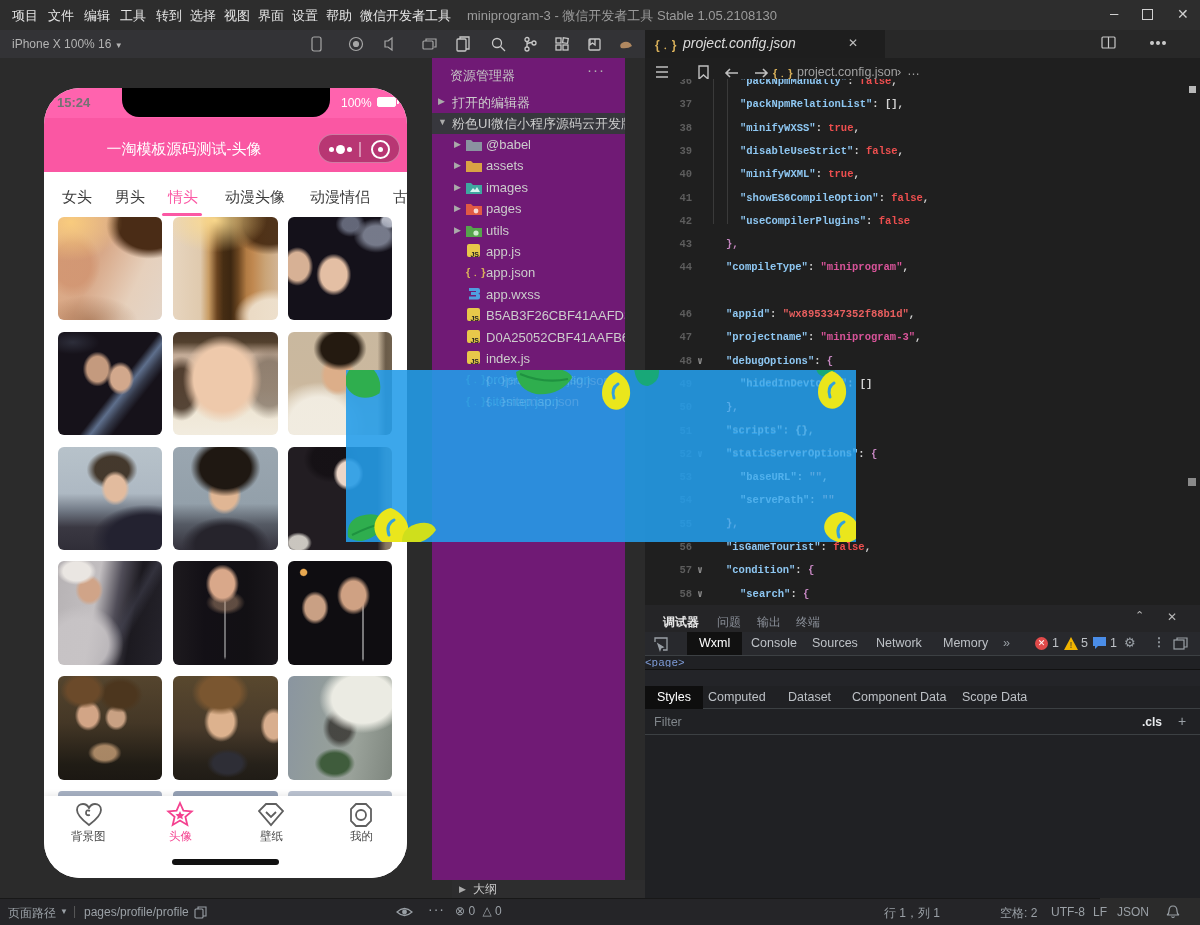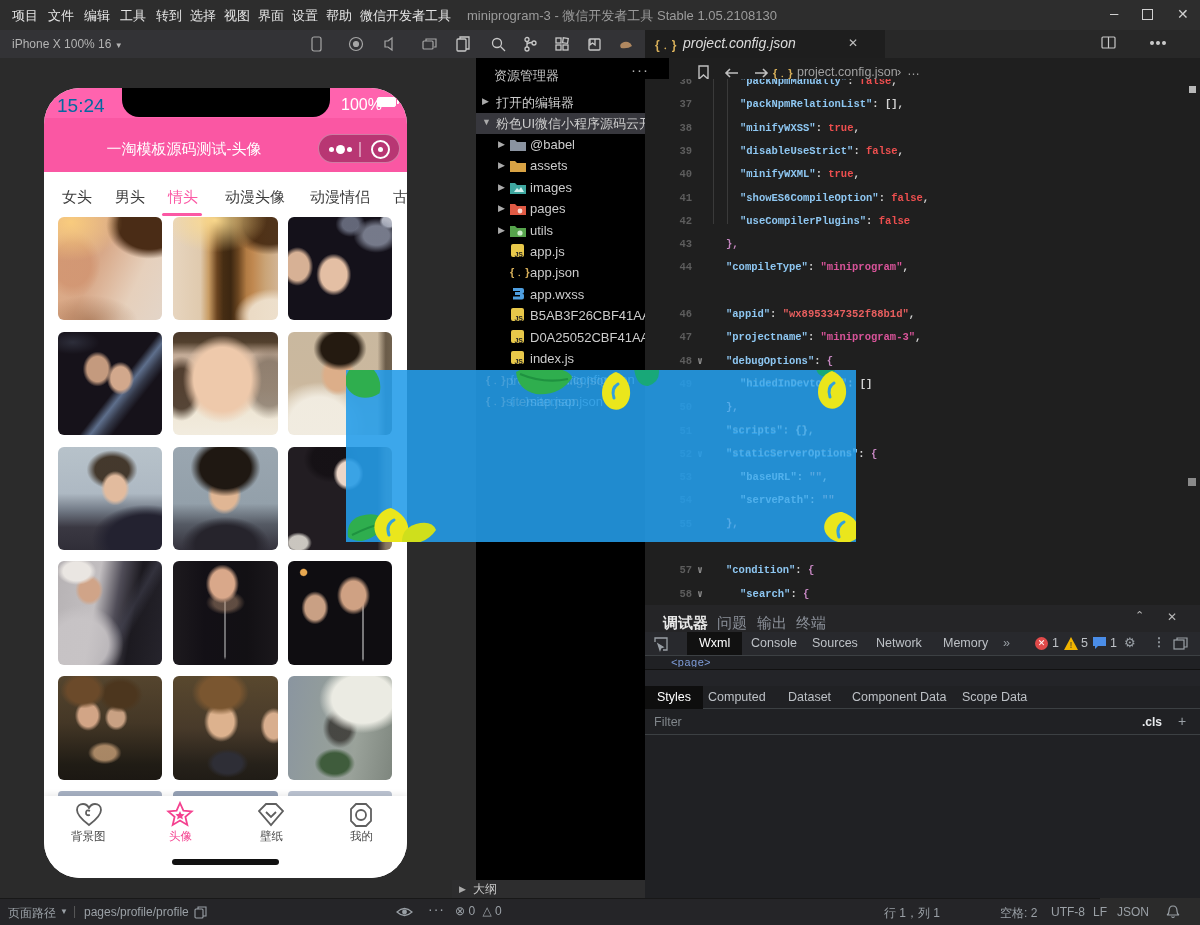--- a/index.html
+++ b/index.html
@@ -15,28 +15,28 @@
 #activetab{left:645px;top:30px;width:240px;height:28px;background:#1e1e1e}
 #breadcrumb{left:645px;top:58px;width:555px;height:21px;background:#1f1f1f}
 
 #editor{left:645px;top:79px;width:555px;height:526px;background:#1f1f1f;overflow:hidden}
 .cl{position:absolute;left:0;width:555px;height:23.3px;line-height:23.3px;font-family:"Liberation Mono",monospace;font-size:10.5px;font-weight:bold;white-space:pre;color:#d4d4d4}
 .cl .ln{position:absolute;left:0;width:47px;text-align:right;color:#5d5d5d}
 .cl .code{position:absolute}
 .k{color:#8ec7f2}.s{color:#e95f5f}.b{color:#ee4f4f}.p{color:#c586c0}.w{color:#d4d4d4}
 .fold{position:absolute;color:#8a8a8a;font-size:10px;font-weight:bold}
 
-#explorer{left:476px;top:58px;width:193px;height:822px;background:#000000;overflow:hidden}
+#explorer{left:432px;top:58px;width:193px;height:822px;background:#701a75;overflow:hidden}
 .trow{position:absolute;left:0;width:193px;height:21px;font-size:13px;color:#cccccc;white-space:nowrap}
 .arr{position:absolute;font-size:9px;color:#aaa;top:4px}
 
 #debugger{left:645px;top:605px;width:555px;height:293px;background:#202124;overflow:hidden}
 .js{left:35px;top:2px;width:13px;height:13px;background:#e8c84a;border-radius:2px}
 .js::after{content:"JS";position:absolute;right:1px;bottom:-1px;font-size:7px;font-weight:bold;color:#222}
-.dtab{position:absolute;top:9px;font-size:15px;color:#8a8f98}
+.dtab{position:absolute;top:9px;font-size:12px;color:#8a8f98}
 .ctab{position:absolute;top:4px;font-size:12.5px;color:#bdc1c6}
 
 #statusbar{left:0;top:898px;width:1100px;height:27px;background:#252528;border-top:1px solid #181818;font-size:12px;color:#9aa0a6}
 #outline{left:452px;top:880px;width:193px;height:18px;background:#2d2d2e;font-size:12px;color:#c8c8c8}
 
 #phone{left:44px;top:88px;width:363px;height:790px;background:#fff;border-radius:36px;overflow:hidden}
 .ph{position:absolute;width:104px;height:103px;border-radius:6px}
 .ptab{position:absolute;top:100px;font-size:15px;color:#3c3c3c}
 .p1{background:
 radial-gradient(80px 60px at 12% 5%,rgba(250,205,125,.95),rgba(248,202,122,0) 65%),
@@ -305,20 +305,21 @@
 <div class="cl" style="top:224px"><span class="ln">46</span><span class="code" style="left:81px"><span class="k">"appid"</span><span class="w">: </span><span class="s">"wx8953347352f88b1d"</span><span class="w">,</span></span></div>
 <div class="cl" style="top:247.3px"><span class="ln">47</span><span class="code" style="left:81px"><span class="k">"projectname"</span><span class="w">: </span><span style="color:#d9549a">"miniprogram-3"</span><span class="w">,</span></span></div>
 <div class="cl" style="top:270.6px"><span class="ln">48</span><span class="fold" style="left:52px">∨</span><span class="code" style="left:81px"><span class="k">"debugOptions"</span><span class="w">: </span><span class="p">{</span></span></div>
 <div class="cl" style="top:293.9px"><span class="ln">49</span><span class="code" style="left:95px"><span class="k">"hidedInDevtools"</span><span class="w">: []</span></span></div>
 <div class="cl" style="top:317.2px"><span class="ln">50</span><span class="code" style="left:81px"><span class="p">},</span></span></div>
 <div class="cl" style="top:340.5px"><span class="ln">51</span><span class="code" style="left:81px"><span class="k">"scripts"</span><span class="w">: {},</span></span></div>
 <div class="cl" style="top:363.8px"><span class="ln">52</span><span class="fold" style="left:52px">∨</span><span class="code" style="left:81px"><span class="k">"staticServerOptions"</span><span class="w">: </span><span class="p">{</span></span></div>
 <div class="cl" style="top:387.1px"><span class="ln">53</span><span class="code" style="left:95px"><span class="k">"baseURL"</span><span class="w">: </span><span class="s">""</span><span class="w">,</span></span></div>
 <div class="cl" style="top:410.4px"><span class="ln">54</span><span class="code" style="left:95px"><span class="k">"servePath"</span><span class="w">: </span><span class="s">""</span></span></div>
 <div class="cl" style="top:433.7px"><span class="ln">55</span><span class="code" style="left:81px"><span class="p">},</span></span></div>
+<div class="cl" style="top:457px"><span class="ln">56</span><span class="code" style="left:81px"><span class="k">"isGameTourist"</span><span class="w">: </span><span class="b">false</span><span class="w">,</span></span></div>
 <div class="cl" style="top:480.3px"><span class="ln">57</span><span class="fold" style="left:52px">∨</span><span class="code" style="left:81px"><span class="k">"condition"</span><span class="w">: </span><span class="p">{</span></span></div>
 <div class="cl" style="top:503.6px"><span class="ln">58</span><span class="fold" style="left:52px">∨</span><span class="code" style="left:95px"><span class="k">"search"</span><span class="w">: </span><span class="p">{</span></span></div>
 <div class="abs" style="left:544px;top:7px;width:7px;height:7px;background:#b8b8b8"></div>
 <div class="abs" style="left:543px;top:399px;width:8px;height:8px;background:#8a8a8a"></div>
 </div>
 <div class="abs" id="debugger">
 <div class="abs" style="left:0;top:0;width:555px;height:27px;background:#252527">
 <span class="dtab" style="left:18px;color:#e8e8e8;font-weight:bold;border-bottom:2px solid #e8e8e8;padding-bottom:3px">调试器</span>
 <span class="dtab" style="left:72px">问题</span>
 <span class="dtab" style="left:112px">输出</span>
@@ -348,21 +349,21 @@
         <path d="M0 0 h13 v9 h-8 l-3 3 v-3 h-2 z" fill="#4a8de8"></path>
       </svg>
 <span class="ctab" style="left:465px">1</span>
 <span class="abs" style="left:479px;top:3px;color:#9aa0a6;font-size:13px">⚙</span>
 <span class="abs" style="left:508px;top:3px;color:#9aa0a6;font-size:12px;font-weight:bold">⋮</span>
 <svg class="abs" style="left:528px;top:5px" width="15" height="13" fill="none" stroke="#9aa0a6" stroke-width="1.2">
         <rect x="1" y="3" width="10" height="9"></rect>
         <path d="M4 3 V1 h10 v9 h-3"></path>
       </svg>
 </div>
-<div class="abs mono" style="left:26px;top:52px;font-size:11px;color:#7e9cd8;height:10px;overflow:hidden">&lt;page&gt;</div>
+<div class="abs mono" style="left:0;top:52px;font-size:11px;color:#7e9cd8;height:10px;overflow:hidden">&lt;page&gt;</div>
 <div class="abs" style="left:0;top:64px;width:555px;height:17px;background:#232428;border-top:1px solid #111"></div>
 <div class="abs" style="left:0;top:104px;width:555px;height:26px;border-bottom:1px solid #3c4043">
 <span class="abs" style="left:9px;top:6px;font-size:12.5px;color:#80868b">Filter</span>
 <span class="abs" style="left:497px;top:6px;font-size:12px;color:#e8eaed;font-weight:bold">.cls</span>
 <span class="abs" style="left:533px;top:4px;font-size:14px;color:#9aa0a6">+</span>
 </div>
 <div class="abs" style="left:0;top:81px;width:555px;height:23px;background:#202124;border-bottom:1px solid #3c4043">
 <span class="ctab" style="left:0;top:0;background:#0e0e0e;color:#fff;padding:4px 12px 5px">Styles</span>
 <span class="ctab" style="left:63px">Computed</span>
 <span class="ctab" style="left:143px">Dataset</span>
@@ -396,22 +397,22 @@
 <span class="abs" style="left:1117px;top:6px">JSON</span>
 <svg class="abs" style="left:1166px;top:6px" width="14" height="14" fill="none" stroke="#9aa0a6" stroke-width="1.2">
       <path d="M7 1 q4 0 4 5 q0 3 2 4 h-12 q2 -1 2 -4 q0 -5 4 -5 z"></path>
       <path d="M5.5 11.5 q1.5 2 3 0"></path>
     </svg>
 </div>
 <div class="abs" id="phone">
 <div class="abs" style="left:0;top:0;width:363px;height:30px;background:#ff63ae"></div>
 <div class="abs" style="left:0;top:30px;width:363px;height:54px;background:#fa57a3"></div>
 <div class="abs" style="left:78px;top:0;width:208px;height:29px;background:#000;border-radius:0 0 17px 17px"></div>
-<span class="abs" style="left:13px;top:7px;color:#0369a1;font-size:19px;font-weight:normal">15:24</span>
-<span class="abs" style="left:297px;top:8px;color:#fff;font-size:16px">100%</span>
+<span class="abs" style="left:13px;top:7px;color:#737373;font-size:13px;font-weight:bold">15:24</span>
+<span class="abs" style="left:297px;top:8px;color:#fff;font-size:12px">100%</span>
 <div class="abs" style="left:333px;top:9px;width:19px;height:10px;border:1px solid #fff;border-radius:2px;background:#fff"></div>
 <div class="abs" style="left:353px;top:12px;width:2px;height:4px;background:#fff;border-radius:0 1px 1px 0"></div>
 <span class="abs" style="left:0;top:52px;width:280px;text-align:center;color:#fff;font-size:15px">一淘模板源码测试-头像</span>
 <div class="abs" style="left:274px;top:46px;width:82px;height:29px;background:rgba(105,15,58,.45);border:1px solid rgba(255,255,255,.35);border-radius:15px">
 <div class="abs" style="left:10px;top:12px;width:5px;height:5px;background:#fff;border-radius:50%"></div>
 <div class="abs" style="left:17px;top:10px;width:9px;height:9px;background:#fff;border-radius:50%"></div>
 <div class="abs" style="left:28px;top:12px;width:5px;height:5px;background:#fff;border-radius:50%"></div>
 <div class="abs" style="left:40px;top:7px;width:1.5px;height:15px;background:rgba(255,255,255,.45)"></div>
 <div class="abs" style="left:52px;top:5px;width:19px;height:19px;border:2.5px solid #fff;border-radius:50%"></div>
 <div class="abs" style="left:59px;top:12px;width:5px;height:5px;background:#fff;border-radius:50%"></div>

